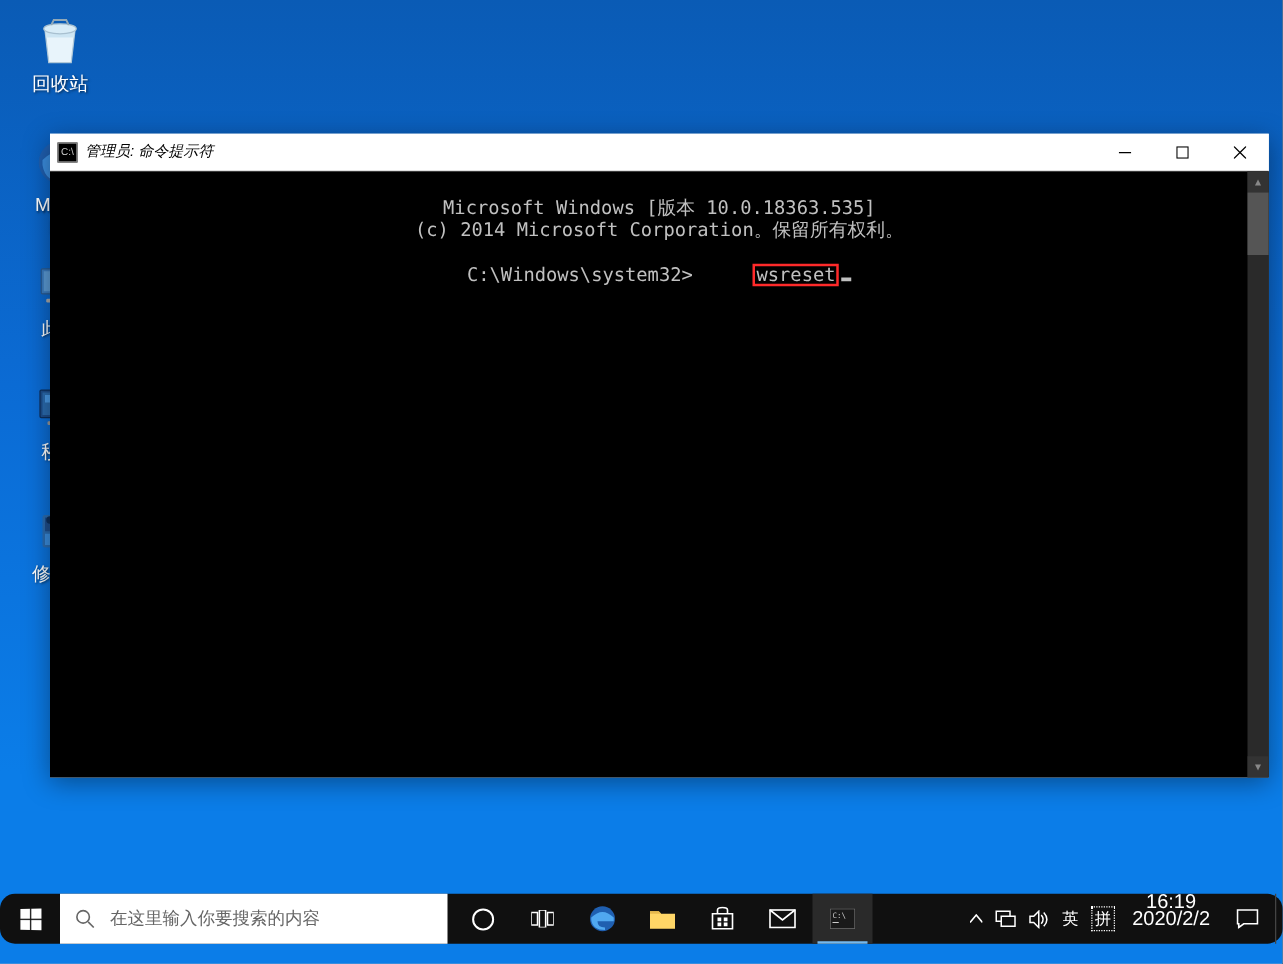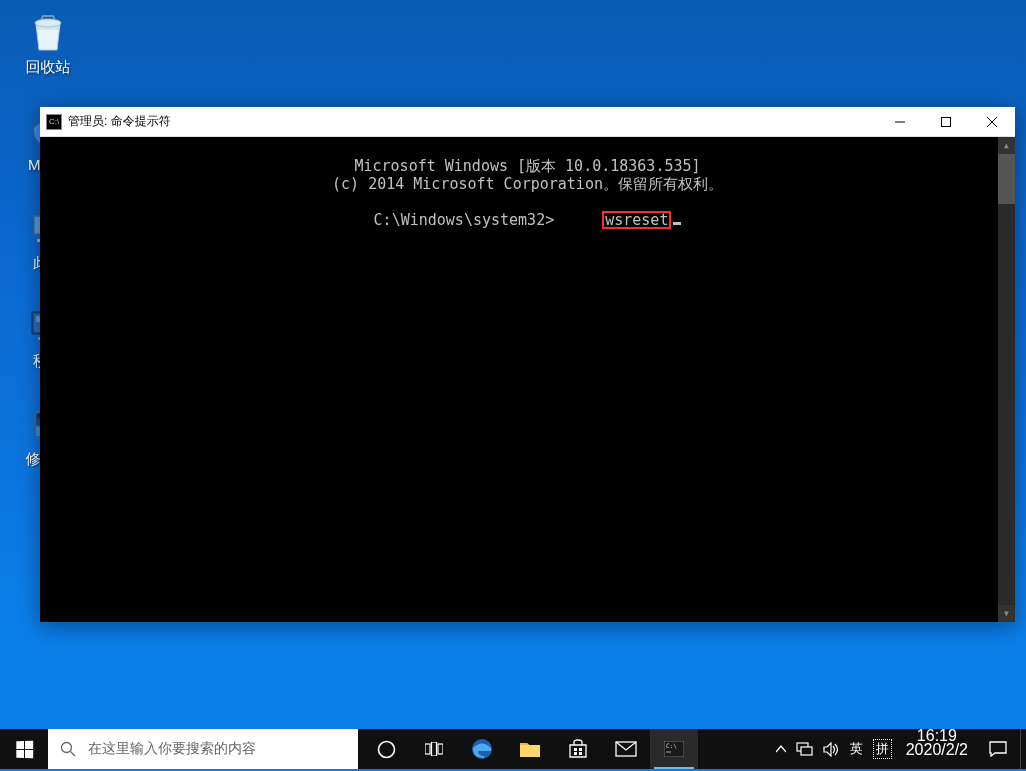--- a/index.html
+++ b/index.html
@@ -63,20 +63,21 @@
       align-items: center;
       justify-content: center;
       font-size: 8px;
       color: #ccc;
       margin-right: 6px;
     }
     .titlebar-text {
       flex: 1;
       font-size: 12px;
       color: #000;
+      font-style: italic;
     }
     .win-controls {
       display: flex;
     }
     .win-btn {
       width: 46px;
       height: 30px;
       display: flex;
       align-items: center;
       justify-content: center;
@@ -137,28 +138,29 @@
       right: 0;
       top: 17px;
       width: 17px;
       height: 50px;
       background: #555;
     }
 
     
     .taskbar {
       position: absolute;
-      bottom: 2px;
+      bottom: 16px;
       left: 0;
       right: 0;
       height: 40px;
       background: #101010;
       display: flex;
       align-items: stretch;
       color: #fff;
+      border-radius: 12px;
     }
     .start-btn {
       width: 48px;
       display: flex;
       align-items: center;
       justify-content: center;
       cursor: pointer;
     }
     .win-logo {
       width: 17px;

